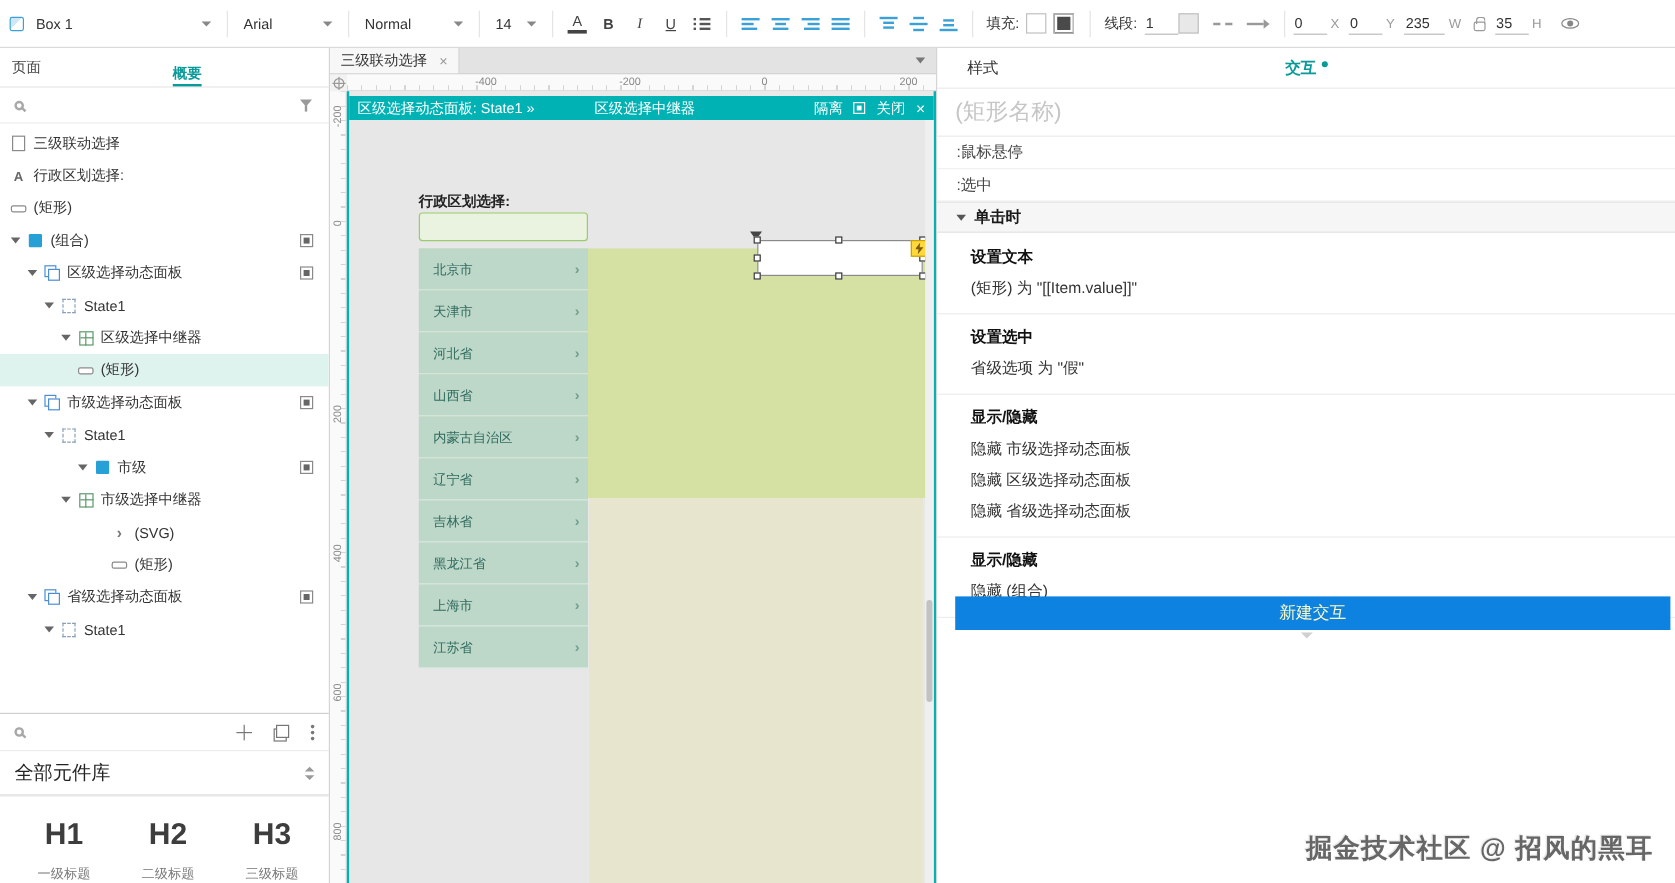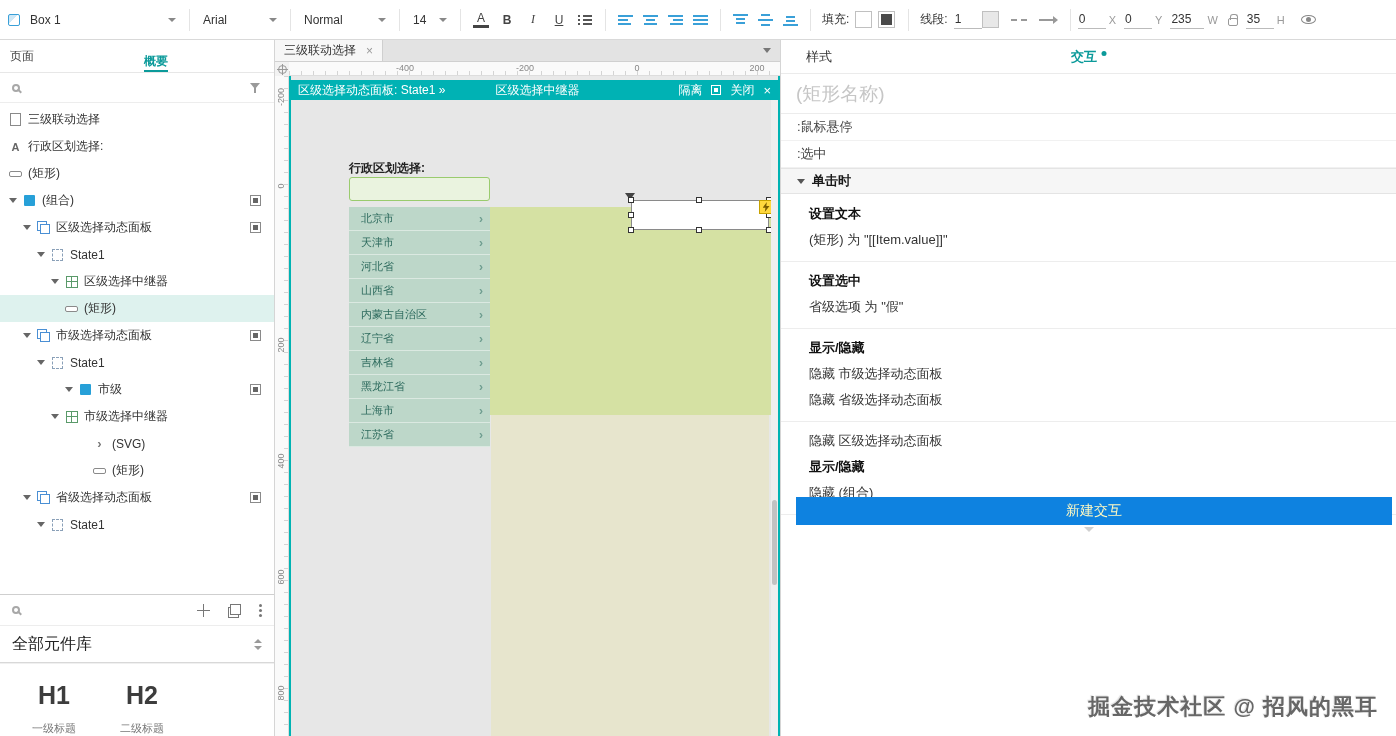--- a/index.html
+++ b/index.html
@@ -132,21 +132,21 @@
   .ih-right { margin-left:auto; display:flex; align-items:center; gap:9px; }
   .ih-frame { width:10px; height:10px; border:1px solid #fff; position:relative; }
   .ih-frame::after { content:""; position:absolute; left:2px; top:2px; width:4px; height:4px; background:#fff; }
   .ih-x::before { content:"×"; font-size:13px; }
   .stage-body { position:absolute; left:0; right:0; top:24px; bottom:0; background:#e7e7e7; overflow:hidden; }
   .w-label { position:absolute; left:58px; top:60px; font-size:12px; font-weight:700; color:#222; }
   .w-input { position:absolute; left:58px; top:77px; width:141px; height:24px; background:#eaf3df; border:1px solid #9acb6e; border-radius:3px; }
   .w-green { position:absolute; left:59px; top:107px; width:421px; height:208px; background:#d5e1a3; }
   .w-beige { position:absolute; left:200px; top:315px; right:9px; bottom:0; background:#e7e5cd; }
   .plist { position:absolute; left:58px; top:107px; width:141px; }
-  .pitem { height:24px; background:#bdd7c9; display:flex; align-items:center; justify-content:space-between; padding:0 7px 0 12px; font-size:11px; color:#2e6b5e; border-bottom:1px solid rgba(255,255,255,0.45);gap:12px; }
+  .pitem { height:35px; background:#bdd7c9; display:flex; align-items:center; justify-content:space-between; padding:0 7px 0 12px; font-size:11px; color:#2e6b5e; border-bottom:1px solid rgba(255,255,255,0.45);gap:12px; }
   .pchev::before { content:"›"; color:#6f9e90; font-size:12px; font-weight:700; }
   .w-sel { position:absolute; left:340px; top:100px; width:138px; height:30px; background:#fff; border:1px solid #8a8a8a; }
   .hdl { position:absolute; width:6px; height:6px; background:#fff; border:1px solid #333; }
   .hdl.tl{left:-4px;top:-4px} .hdl.tc{left:64px;top:-4px} .hdl.tr{right:-4px;top:-4px}
   .hdl.ml{left:-4px;top:11px} .hdl.mr{right:-4px;top:11px}
   .hdl.bl{left:-4px;bottom:-4px} .hdl.bc{left:64px;bottom:-4px} .hdl.br{right:-4px;bottom:-4px}
   .w-marker { position:absolute; left:334px; top:93px; width:0; height:0; border-left:5px solid transparent; border-right:5px solid transparent; border-top:7px solid #444; }
   .w-flash { position:absolute; left:468px; top:100px; width:14px; height:14px; background:#ffd83d; border:1px solid #c7a200; display:flex; align-items:center; justify-content:center; }
   .flash-bolt { width:7px; height:10px; background:#7a5c00; clip-path:polygon(62% 0,0 58%,42% 58%,32% 100%,100% 40%,55% 40%); }
   .vscroll { position:absolute; right:0; top:24px; width:7px; bottom:0; background:#efefef; }
@@ -387,20 +387,24 @@
       </div>
       <div class="wgrid">
         <div class="witem">
             <div class="wglyph">H1</div>
             <div class="wlabel">一级标题</div>
           </div>
           <div class="witem">
             <div class="wglyph">H2</div>
             <div class="wlabel">二级标题</div>
           </div>
+          <div class="witem">
+            <div class="wglyph">H3</div>
+            <div class="wlabel">三级标题</div>
+          </div>
       </div>
     </div>
   </aside>
 
   <main class="canvas">
     <div class="doc-tabbar">
       <div class="doc-tab">
         <span>三级联动选择</span>
         <span class="tab-x"></span>
       </div>
@@ -535,25 +539,25 @@
         </div>
         <div class="arow al end">
           <span>省级选项 为 "假"</span>
         </div>
         <div class="arow at">
           <span>显示/隐藏</span>
         </div>
         <div class="arow al">
           <span>隐藏 市级选择动态面板</span>
         </div>
+        <div class="arow al">
+          <span>隐藏 区级选择动态面板</span>
+        </div>
         <div class="arow al end">
           <span>隐藏 省级选择动态面板</span>
-        </div>
-        <div class="arow al">
-          <span>隐藏 区级选择动态面板</span>
         </div>
         <div class="arow at">
           <span>显示/隐藏</span>
         </div>
         <div class="arow al end">
           <span>隐藏 (组合)</span>
         </div>
     </div>
     <div class="rp-handle"></div>
     <div class="rp-newbtn">新建交互</div>

